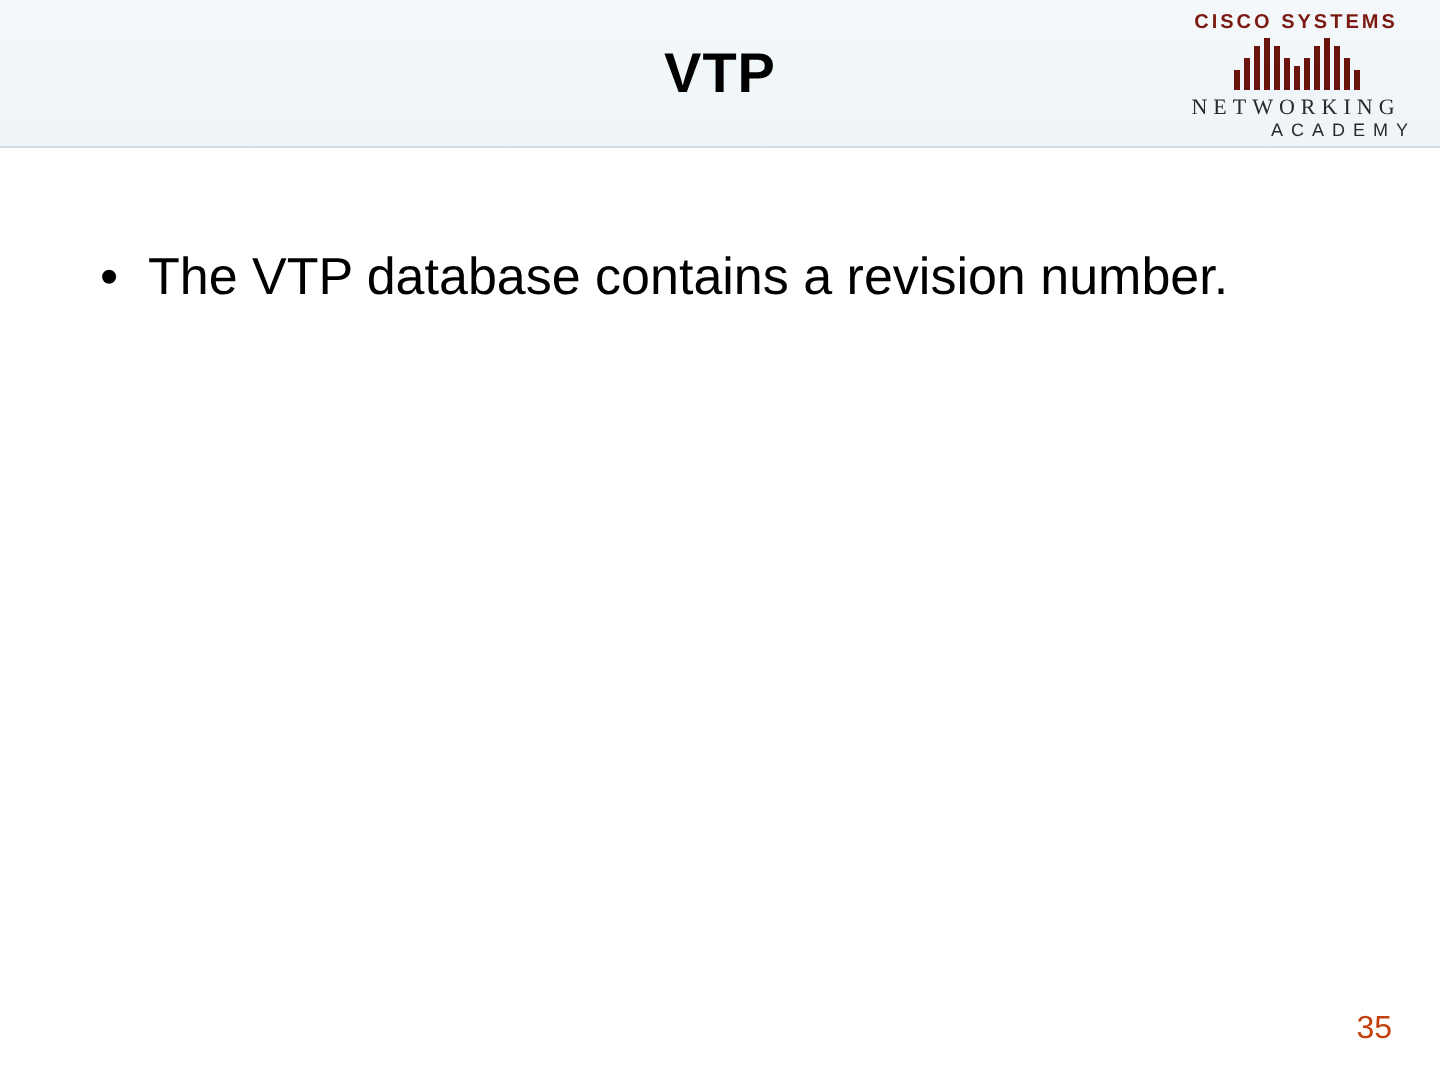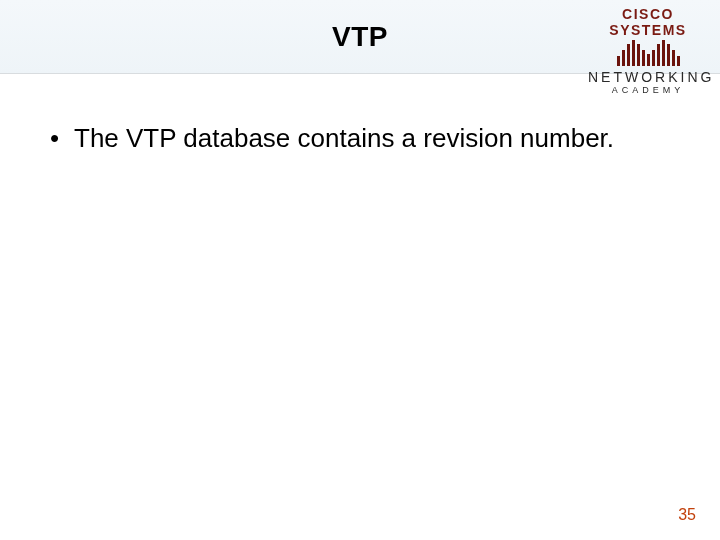--- a/index.html
+++ b/index.html
@@ -29,21 +29,21 @@
     text-align: center;
   }
   .logo {
     position: absolute;
     right: 12px;
     top: 6px;
     width: 120px;
     text-align: center;
   }
   .logo-brand {
-    font-size: 14px;
+    font-size: 10px;
     font-weight: bold;
     color: #7a1a12;
     letter-spacing: 1.5px;
     display: block;
     margin-bottom: 2px;
   }
   .logo-bars {
     display: flex;
     justify-content: center;
     align-items: flex-end;
@@ -63,30 +63,32 @@
   .logo-bars span:nth-child(5){height:22px}
   .logo-bars span:nth-child(6){height:16px}
   .logo-bars span:nth-child(7){height:12px}
   .logo-bars span:nth-child(8){height:16px}
   .logo-bars span:nth-child(9){height:22px}
   .logo-bars span:nth-child(10){height:26px}
   .logo-bars span:nth-child(11){height:22px}
   .logo-bars span:nth-child(12){height:16px}
   .logo-bars span:nth-child(13){height:10px}
   .logo-sub1 {
-    font-size: 14px;
+    font-size: 11px;
     letter-spacing: 3px;
     color: #2a2a2a;
     display: block;
+    font-family: Liberation Serif, serif;
   }
   .logo-sub2 {
     font-size: 9px;
     letter-spacing: 4px;
     color: #2a2a2a;
     display: block;
+    text-align: right;
   }
   .content {
     padding: 48px 26px 0 40px;
   }
   .bullet-list {
     list-style: none;
   }
   .bullet-list li {
     position: relative;
     padding-left: 34px;

